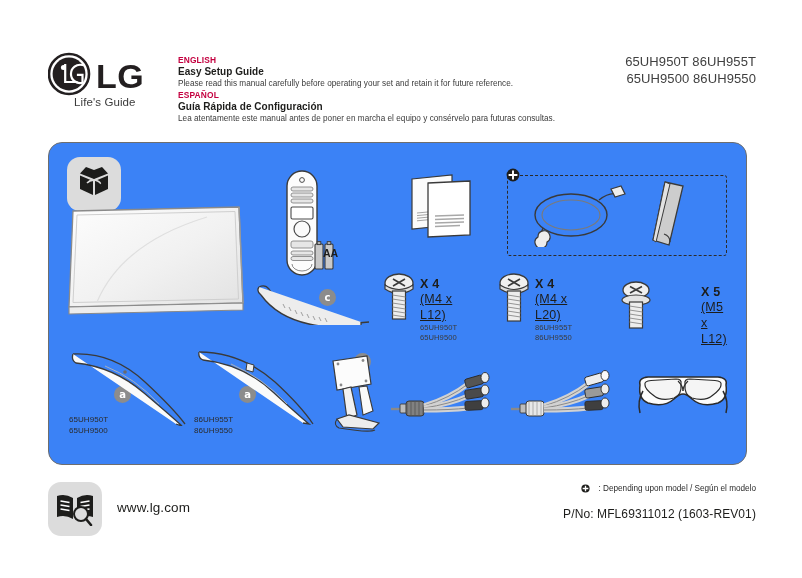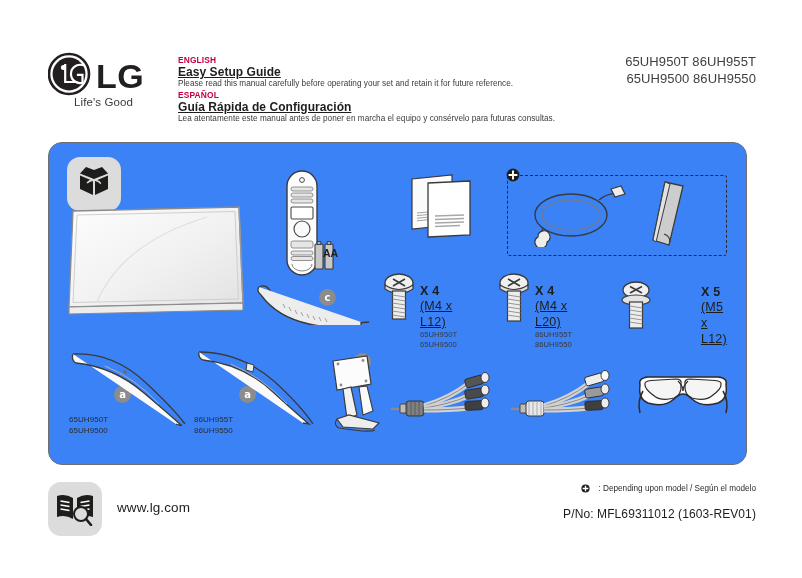--- a/index.html
+++ b/index.html
@@ -16,21 +16,21 @@
 
   
   .header{position:absolute;left:0;top:0;width:802px;height:132px;}
 
   .logo-block{position:absolute;left:48px;top:52px;width:122px;height:62px;}
   .logo-mark{position:absolute;left:0;top:0;width:120px;height:44px;}
   .logo-tag{position:absolute;left:26px;top:44px;font-size:11.5px;letter-spacing:.1px;color:#3b3b3b;white-space:nowrap;}
 
   .intro{position:absolute;left:178px;top:55px;width:400px;}
   .lang{font-size:8.4px;font-weight:bold;color:#c4003f;letter-spacing:.15px;line-height:11px;}
-  .sub{font-size:12px;font-weight:bold;color:#1d1d1b;line-height:12px;letter-spacing:.05px;text-decoration:underline;}
+  .sub{font-size:10px;font-weight:bold;color:#1d1d1b;line-height:12px;letter-spacing:.05px;}
   .desc{font-size:8.2px;color:#3a3a3a;line-height:12px;letter-spacing:.02px;}
 
   .prod{position:absolute;right:46px;top:53px;text-align:right;}
   .prod-title{font-size:14.5px;font-weight:bold;letter-spacing:.2px;color:#1d1d1b;line-height:18px;}
   .prod-models{font-size:13px;color:#404040;line-height:17px;letter-spacing:.1px;}
 
   
   .card{
     position:absolute;left:48px;top:142px;width:697px;height:321px;
     border:1.1px solid #6e6e6e;border-radius:14px;background:#3b82f6;
@@ -74,21 +74,21 @@
   .plusmark{position:absolute;left:457px;top:25px;width:14px;height:14px;}
   .powercord{position:absolute;left:478px;top:38px;width:100px;height:66px;}
   .holder{position:absolute;left:590px;top:36px;width:74px;height:72px;}
 
   
   .screwgrp{position:absolute;}
   .sg1{left:333px;top:125px;}
   .sg2{left:448px;top:125px;}
   .sg3{left:570px;top:134px;}
   .screw-ico{position:absolute;left:0;top:4px;width:34px;height:50px;}
-  .screw-txt{position:absolute;left:38px;top:16px;}
+  .screw-txt{position:absolute;left:38px;top:9px;}
   .sg3 .screw-txt{left:42px;top:8px;margin-left:40px;}
   .qty{font-size:12.5px;font-weight:bold;color:#1d1d1b;line-height:14px;letter-spacing:.2px;}
   .spec{font-size:12.5px;color:#1d1d1b;line-height:16px;letter-spacing:.2px;text-decoration:underline;}
   .mdl{font-size:7.6px;color:#3a3a3a;line-height:9.5px;letter-spacing:.05px;}
 
   
   .leg1{position:absolute;left:20px;top:205px;width:130px;height:78px;}
   .leg2{position:absolute;left:148px;top:205px;width:130px;height:78px;}
   .legbase{position:absolute;left:280px;top:210px;width:62px;height:82px;}
   .legtxt{position:absolute;font-size:8px;color:#2b2b2b;line-height:10.5px;letter-spacing:.05px;}
@@ -119,21 +119,21 @@
 
     <div class="logo-block">
       <svg class="logo-mark" viewBox="0 0 120 44">
         <circle cx="21" cy="22" r="20" fill="none" stroke="#231f20" stroke-width="2.6"></circle>
         <circle cx="21" cy="22" r="16.4" fill="#231f20"></circle>
         <circle cx="15.4" cy="15.6" r="2.5" fill="#fff"></circle>
         <path d="M17.2 13 L17.2 30 L28.5 30" fill="none" stroke="#fff" stroke-width="2.2" stroke-linecap="square"></path>
         <path d="M34.5 13 A9.2 9.2 0 1 0 34.5 30.8 L34.5 22.8 L30 22.8" fill="none" stroke="#fff" stroke-width="2.2" stroke-linecap="square"></path>
         <text x="48" y="36" font-family="Liberation Sans, sans-serif" font-size="34" font-weight="bold" fill="#231f20" letter-spacing="0.5">LG</text>
       </svg>
-      <div class="logo-tag">Life's Good</div>
+      <div class="logo-tag">Life's Guide</div>
     </div>
 
     <div class="intro">
       <div class="lang">ENGLISH</div>
       <div class="sub">Easy Setup Guide</div>
       <div class="desc">Please read this manual carefully before operating your set and retain it for future reference.</div>
       <div class="lang">ESPAÑOL</div>
       <div class="sub">Guía Rápida de Configuración</div>
       <div class="desc">Lea atentamente este manual antes de poner en marcha el equipo y consérvelo para futuras consultas.</div>
     </div>

